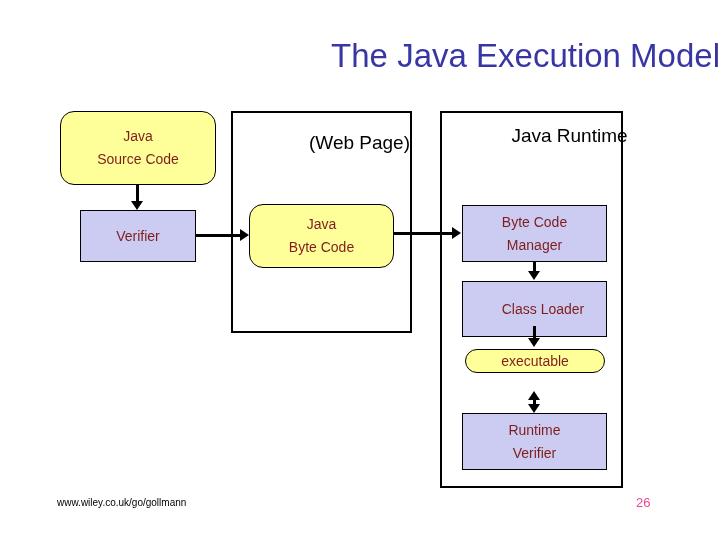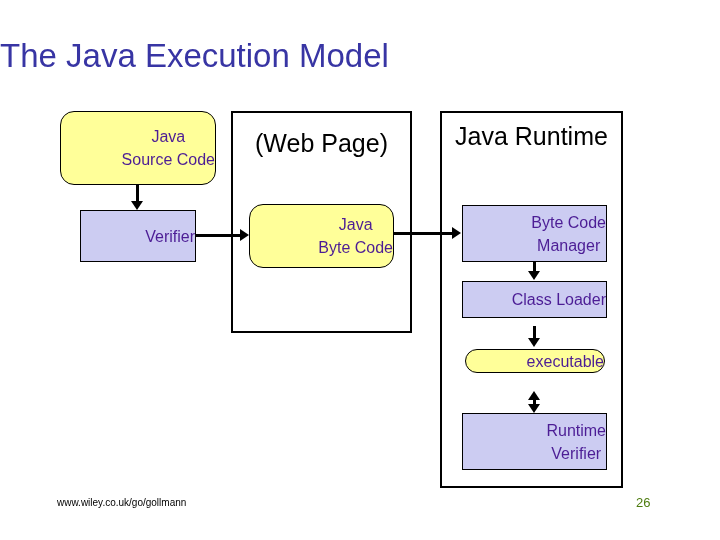--- a/index.html
+++ b/index.html
@@ -21,72 +21,73 @@
     width: 720px;
     height: 540px;
   }
 
   
   .slide-title {
     position: absolute;
     left: 0;
     top: 36px;
     width: 720px;
-    text-align: left;
+    text-align: right;
     font-size: 33px;
     line-height: 40px;
     color: #3835a4;
     white-space: nowrap;
   }
 
   
   .frame {
     position: absolute;
     border: 2px solid #000000;
     background: #ffffff;
     box-sizing: border-box;
   }
   #frame-webpage  { left: 231px; top: 111px; width: 181px; height: 222px; }
   #frame-runtime  { left: 440px; top: 111px; width: 183px; height: 377px; }
 
   
   .frame-caption {
     position: absolute;
     text-align: center;
-    font-size: 25px;
+    font-size: 19px;
     line-height: 24px;
     color: #000000;
     white-space: nowrap;
+    margin-left: 38px;
   }
   #caption-webpage { left: 231px; top: 131px; width: 181px; }
   #caption-runtime { left: 440px; top: 124px; width: 183px; }
 
   
   .node {
     position: absolute;
     box-sizing: border-box;
     border: 1px solid #000000;
     display: flex;
     align-items: center;
-    justify-content: flex-end;
+    justify-content: center;
     text-align: center;
-    font-size: 16px;
+    font-size: 14px;
     line-height: 23px;
-    color: #4c1d95;
+    color: #7f1d1d;
     white-space: nowrap;
   }
   .node.yellow { background: #ffff99; }
   .node.lilac  { background: #ccccf2; }
   .node.rounded { border-radius: 14px; }
 
   #node-source    { left: 60px;  top: 111px; width: 156px; height: 74px; }
   #node-compiler  { left: 80px;  top: 210px; width: 116px; height: 52px; }
   #node-bytecode  { left: 249px; top: 204px; width: 145px; height: 64px; }
   #node-verifier  { left: 462px; top: 205px; width: 145px; height: 57px; }
-  #node-loader    { left: 462px; top: 281px; width: 145px; height: 37px; padding-left: 17px; }
+  #node-loader    { left: 462px; top: 281px; width: 145px; height: 56px; padding-left: 17px; }
   #node-executable{ left: 465px; top: 349px; width: 140px; height: 24px; }
   #node-security  { left: 462px; top: 413px; width: 145px; height: 57px; }
 
   
   .conn {
     position: absolute;
     background: #000000;
   }
   .conn.v { width: 3px; }
   .conn.h { height: 3px; }
@@ -146,21 +147,21 @@
     line-height: 16px;
     color: #000000;
     white-space: nowrap;
   }
   .footer-page {
     position: absolute;
     left: 636px;
     top: 495px;
     font-size: 13px;
     line-height: 16px;
-    color: #4d7c0f;
+    color: #ec4899;
     white-space: nowrap;
   }
 </style>
 </head>
 <body>
 
 <div id="slide">
 
   <div class="slide-title">The Java Execution Model</div>
 

